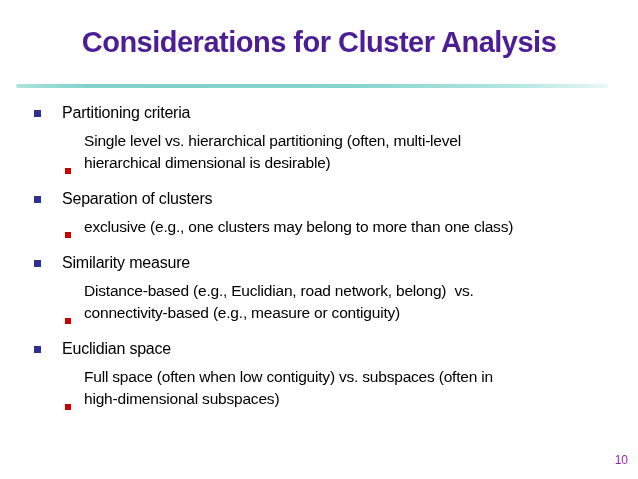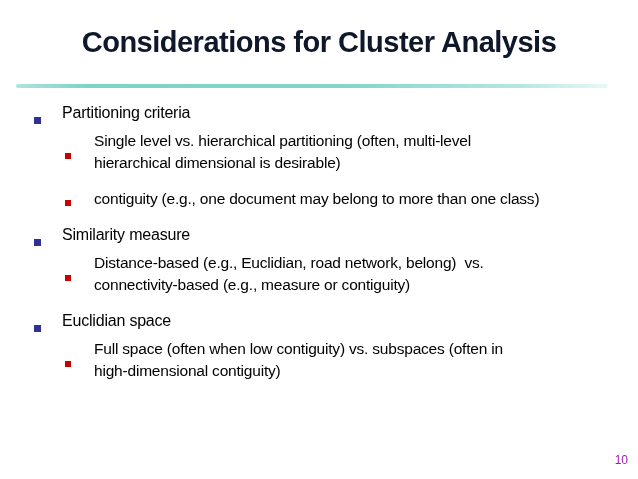--- a/index.html
+++ b/index.html
@@ -13,21 +13,21 @@
   }
   .slide-title {
     position: absolute;
     top: 24px;
     left: 0;
     width: 100%;
     text-align: center;
     font-size: 29px;
     font-weight: 700;
     letter-spacing: -0.5px;
-    color: #0f172a;
+    color: #4c1d95;
     line-height: 36px;
   }
   .title-separator {
     position: absolute;
     top: 84px;
     left: 16px;
     width: 592px;
     height: 4px;
     background: linear-gradient(to right,
       #aee3dd 0%,
@@ -38,41 +38,40 @@
     border-radius: 2px;
   }
   .bullet-list {
     position: absolute;
     top: 102px;
     left: 34px;
     right: 18px;
   }
   .l1-row {
     display: flex;
-    align-items: flex-end;
+    align-items: flex-start;
     margin-bottom: 6px;
   }
   .l1-bullet {
     flex: 0 0 auto;
     width: 7px;
     height: 7px;
     background: #2e3192;
     margin: 8px 21px 0 0;
   }
   .l1-text {
     font-size: 16px;
     line-height: 22px;
     letter-spacing: -0.2px;
   }
   .l2-row {
     display: flex;
-    align-items: center;
+    align-items: flex-end;
     margin-left: 31px;
     margin-bottom: 14px;
-    gap: 10px;
   }
   .l2-bullet {
     flex: 0 0 auto;
     width: 6px;
     height: 6px;
     background: #cc0000;
     margin: 8px 13px 0 0;
   }
   .l2-text {
     font-size: 15.5px;
@@ -105,24 +104,28 @@
     <div class="l2-row">
       <span class="l2-bullet"></span>
       <span class="l2-text">
         <span>Single level vs. hierarchical partitioning (often, multi-level</span>
         <span>hierarchical dimensional is desirable)</span>
       </span>
     </div>
   </div>
 
   <div>
+    <div class="l1-row">
+      <span class="l1-bullet"></span>
+      <span class="l1-text">Separation of clusters</span>
+    </div>
     <div class="l2-row">
       <span class="l2-bullet"></span>
       <span class="l2-text">
-        <span>contiguity (e.g., one document may belong to more than one class)</span>
+        <span>exclusive (e.g., one clusters may belong to more than one class)</span>
       </span>
     </div>
   </div>
 
   <div>
     <div class="l1-row">
       <span class="l1-bullet"></span>
       <span class="l1-text">Similarity measure</span>
     </div>
     <div class="l2-row">
@@ -136,20 +139,20 @@
 
   <div>
     <div class="l1-row">
       <span class="l1-bullet"></span>
       <span class="l1-text">Euclidian space</span>
     </div>
     <div class="l2-row">
       <span class="l2-bullet"></span>
       <span class="l2-text">
         <span>Full space (often when low contiguity) vs. subspaces (often in</span>
-        <span>high-dimensional contiguity)</span>
+        <span>high-dimensional subspaces)</span>
       </span>
     </div>
   </div>
 
 </div>
 
 <div class="page-number">10</div>
 
 </body></html>

